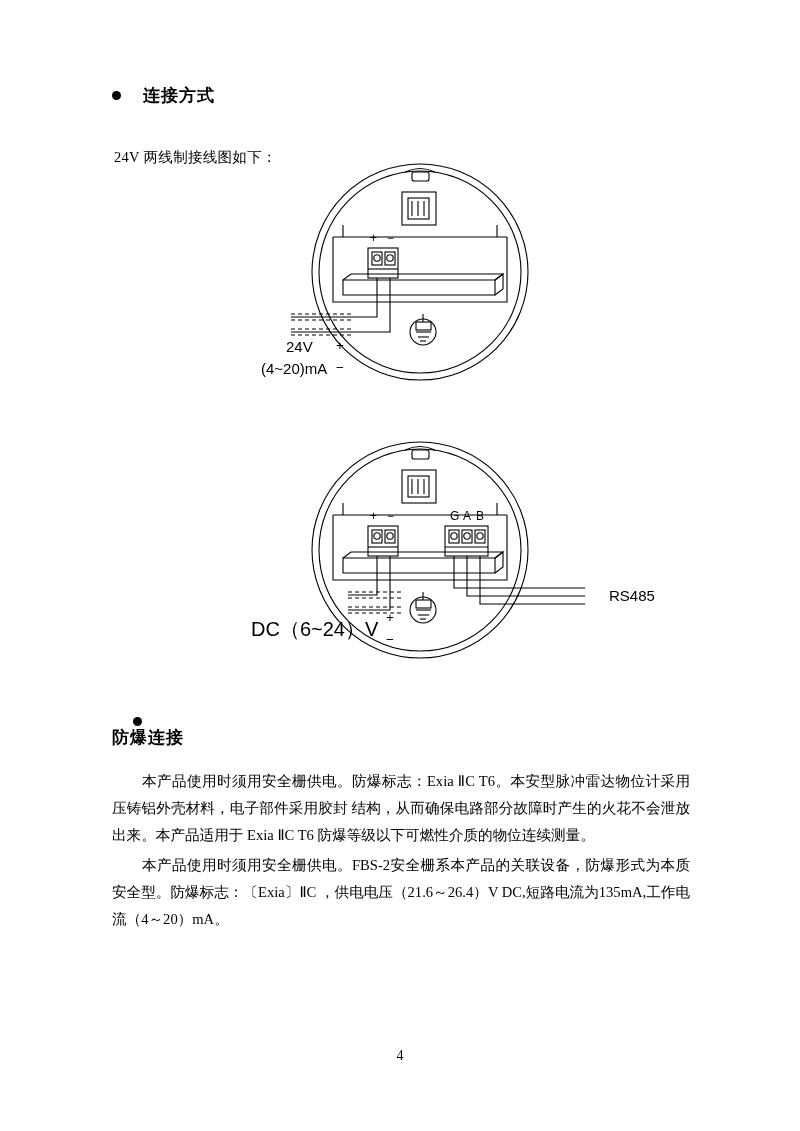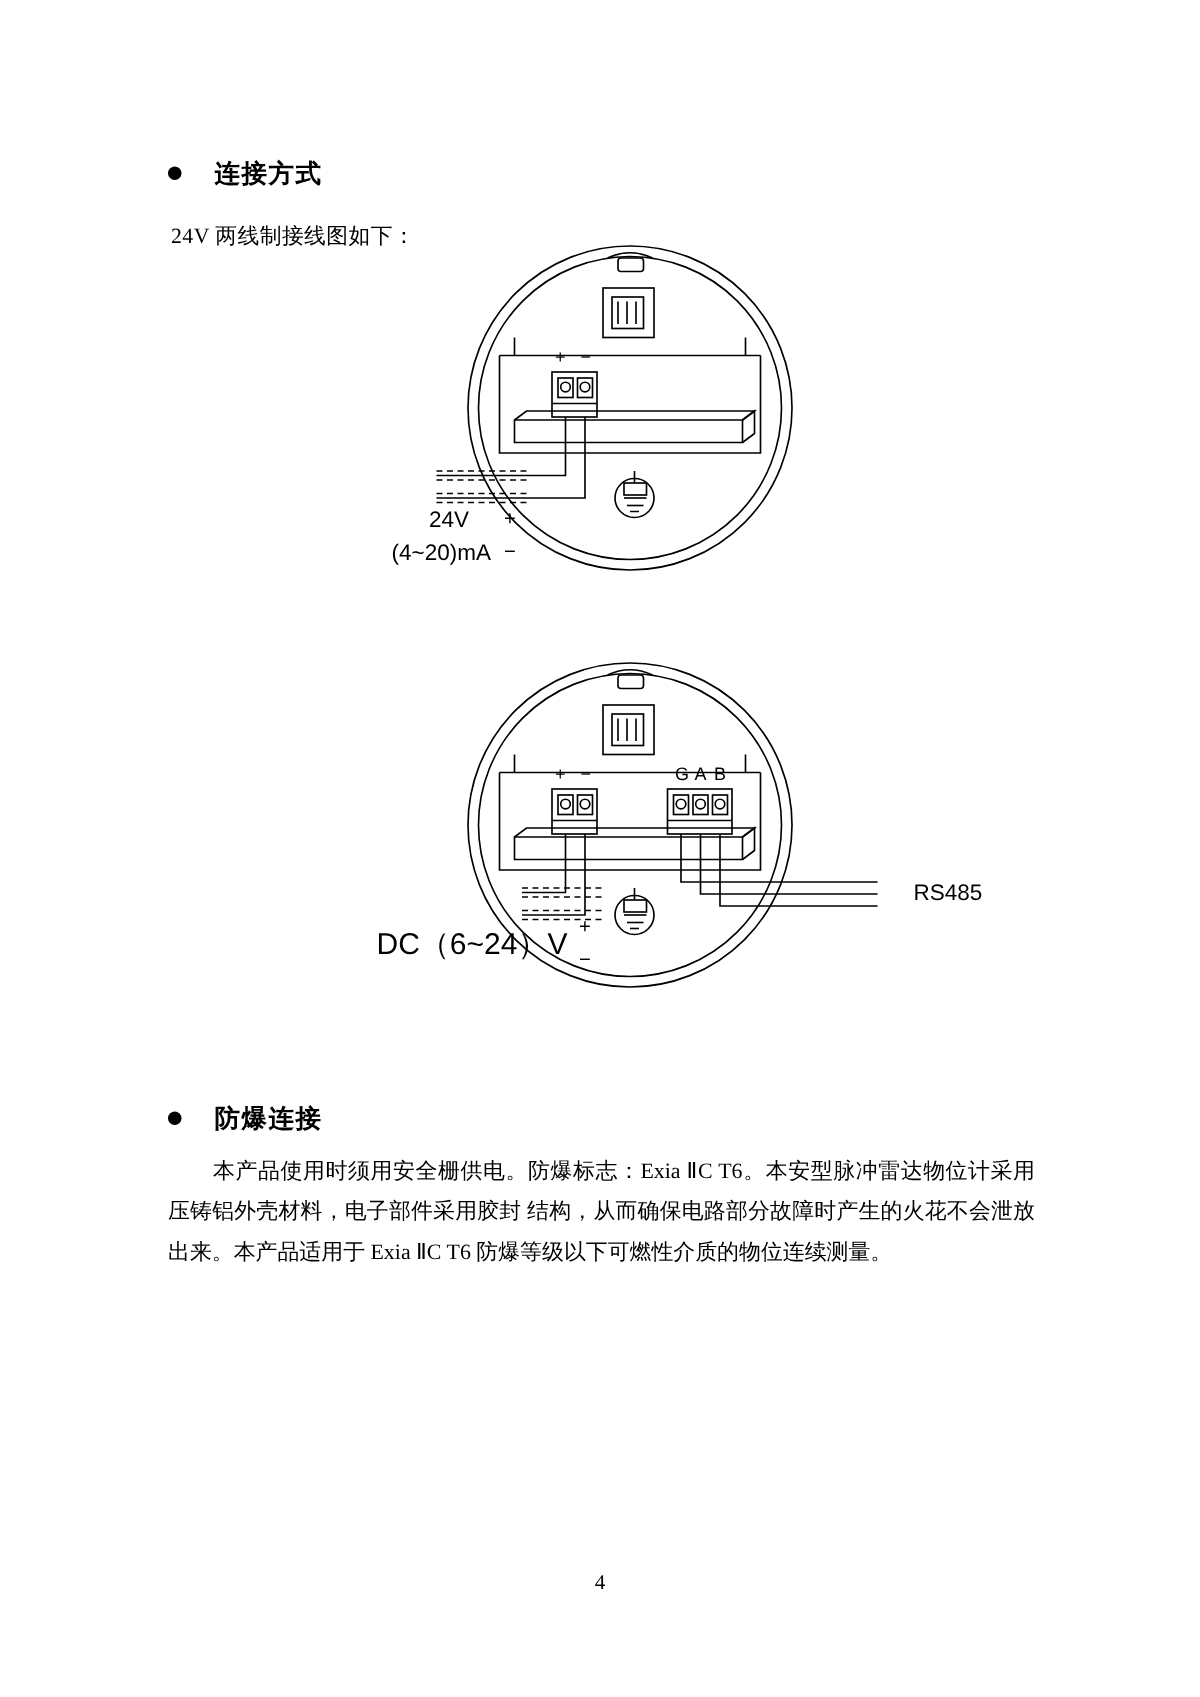--- a/index.html
+++ b/index.html
@@ -33,22 +33,22 @@
   }
   .bullet-dot {
     width: 9px;
     height: 9px;
     border-radius: 50%;
     background: #000;
     display: inline-block;
     margin-right: 22px;
     flex: none;
   }
-  .heading-1 { position: absolute; left: 112px; top: 104px; }
-  .heading-2 { position: absolute; left: 112px; top: 734px; }
+  .heading-1 { position: absolute; left: 112px; top: 84px; }
+  .heading-2 { position: absolute; left: 112px; top: 717px; flex-direction: column; }
 
   .caption {
     position: absolute;
     font-size: 14.5px;
     letter-spacing: 0.3px;
   }
   .caption-1 { left: 114px; top: 148px; }
   .caption-2 { left: 114px; top: 415px; }
 
   
@@ -236,15 +236,16 @@
     <div class="dlabel" style="left: 131px; top: 192px;">−</div>
     <div class="dlabel" style="left: 334px; top: 147px; font-size:15px;margin-left:20px;">RS485</div>
   </div>
 
   <div class="bullet-heading heading-2">
     <span class="bullet-dot"></span>
     <span>防爆连接</span>
   </div>
 
   <div class="para para-1">本产品使用时须用安全栅供电。防爆标志：Exia ⅡC T6。本安型脉冲雷达物位计采用压铸铝外壳材料，电子部件采用胶封 结构，从而确保电路部分故障时产生的火花不会泄放出来。本产品适用于 Exia ⅡC T6 防爆等级以下可燃性介质的物位连续测量。</div>
+  <div class="para para-2">本产品使用时须用安全栅供电。FBS-2安全栅系本产品的关联设备，防爆形式为本质安全型。防爆标志：〔Exia〕ⅡC ，供电电压（21.6～26.4）V DC,短路电流为135mA,工作电流（4～20）mA。</div>
 
   <div class="page-number">4</div>
 </div>
 
 </body></html>

